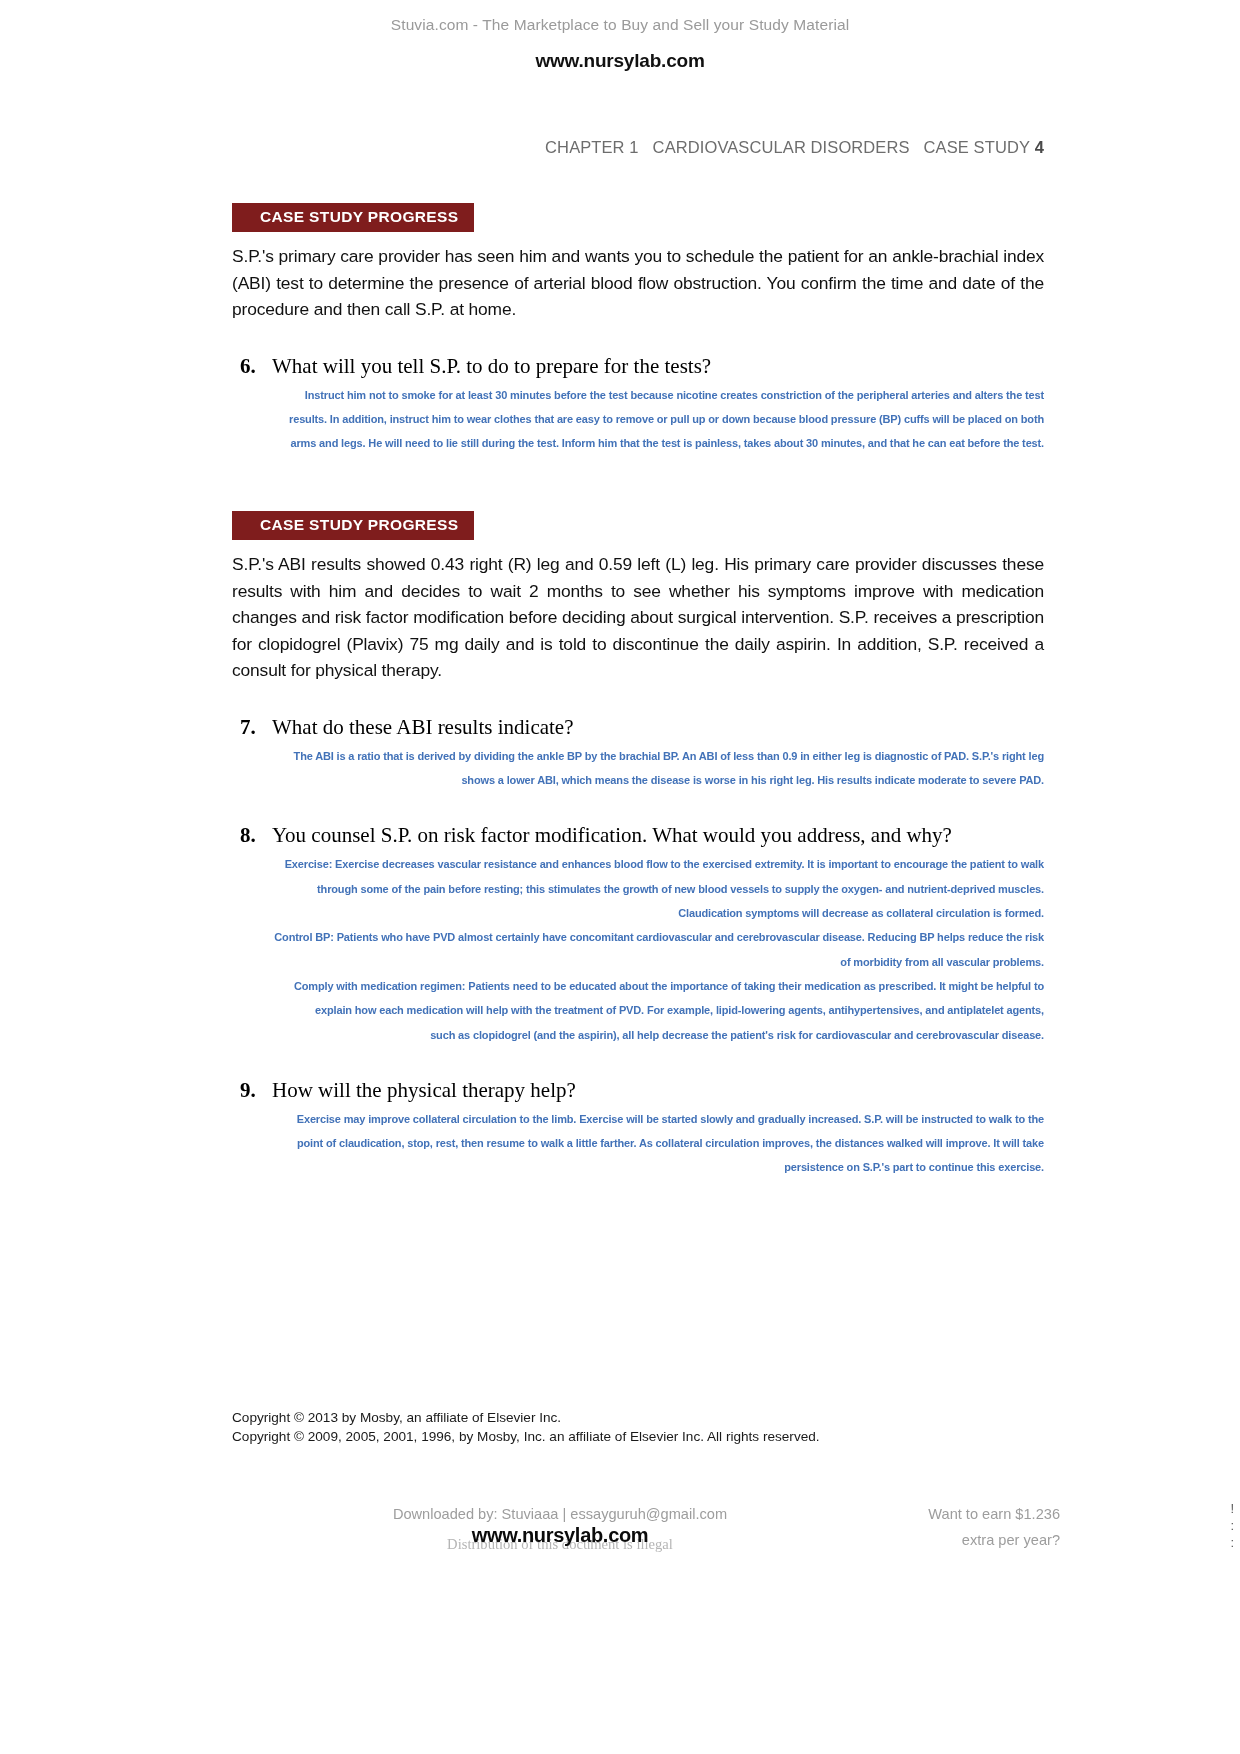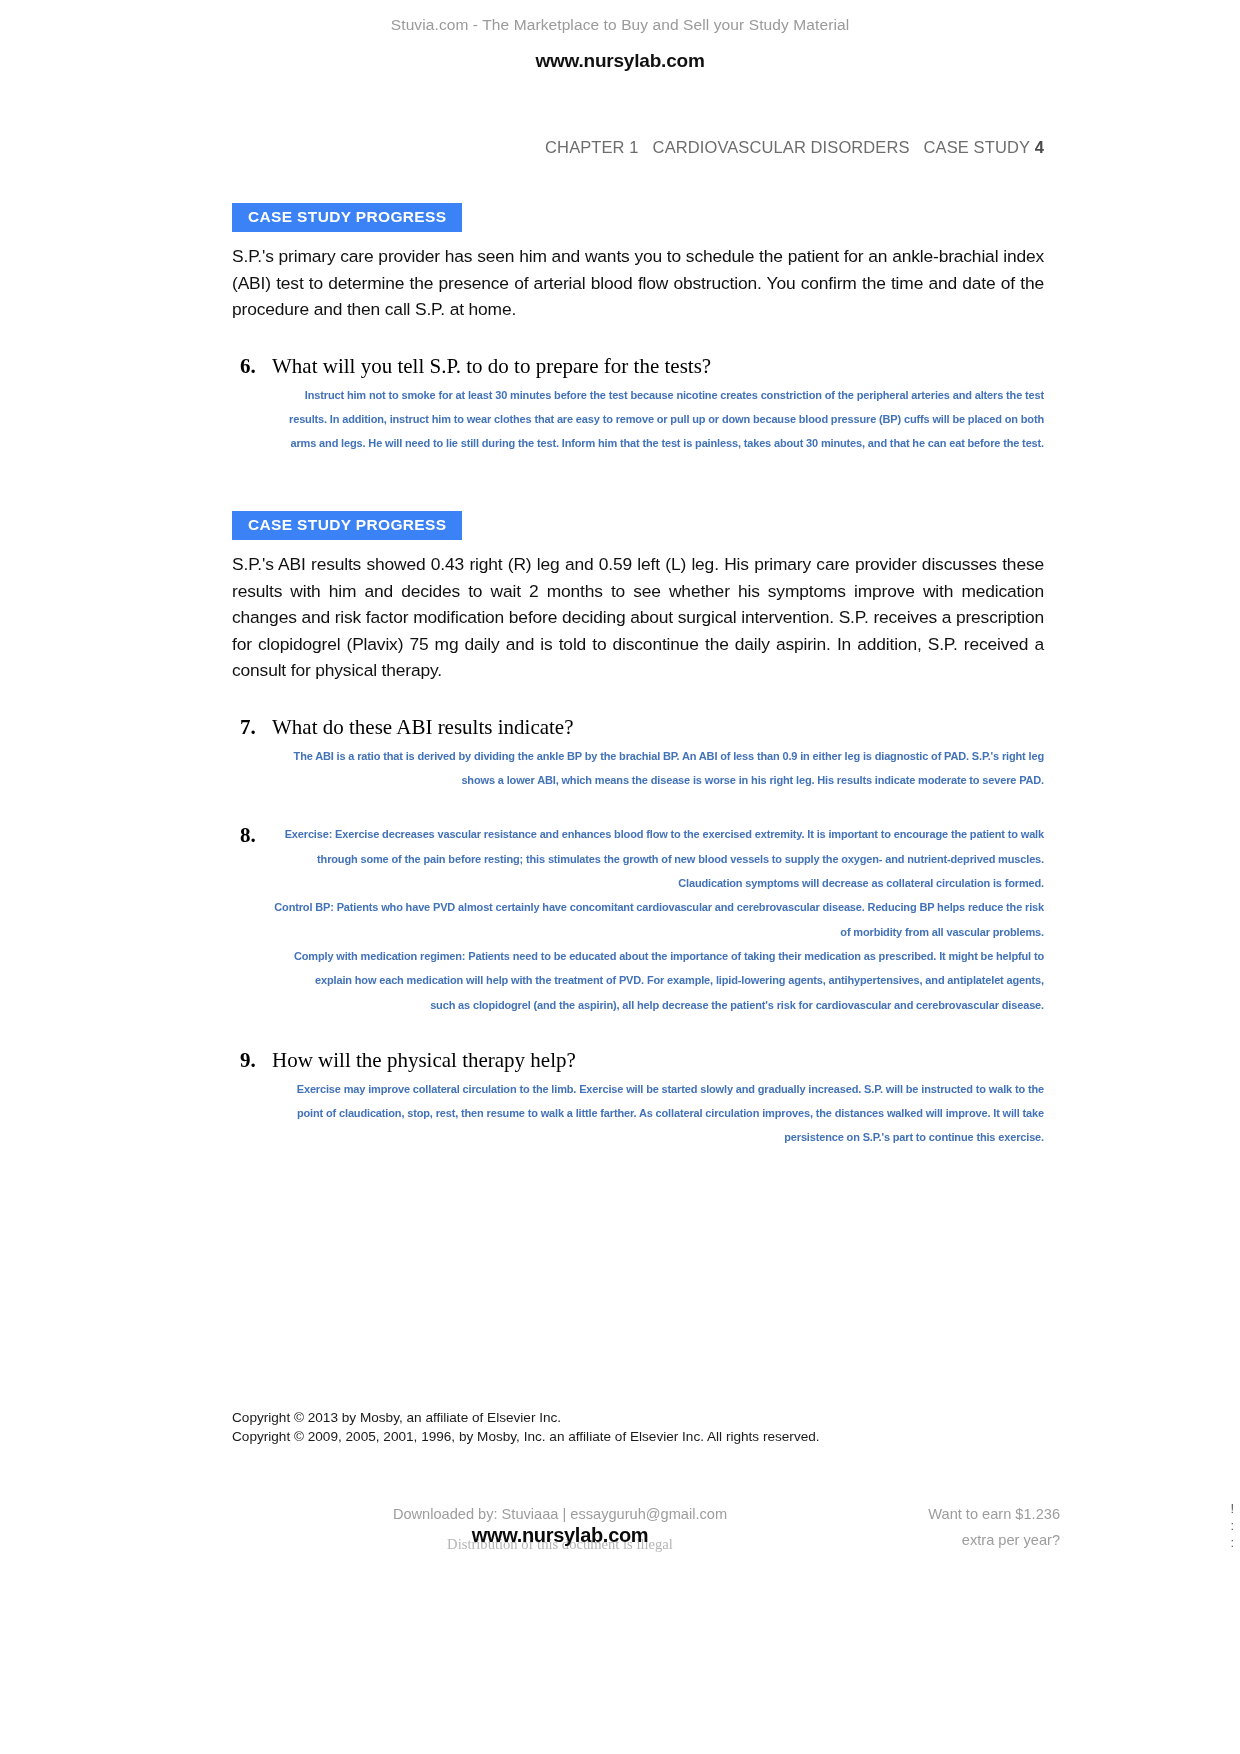--- a/index.html
+++ b/index.html
@@ -68,27 +68,27 @@
     white-space: nowrap;
   }
   .runhead .bold { font-weight: 400; }
   .runhead .light { font-weight: 400; color: #6d6d6d; }
   .runhead .sp { display: inline-block; width: 14px; }
   .runhead .num { font-weight: 700; color: #4a4a4a; }
 
   
   .progress-banner {
     display: inline-block;
-    background: #3b82f6;
+    background: #7f1d1d;
     color: #ffffff;
     font-family: "Liberation Sans", sans-serif;
     font-weight: 700;
     font-size: 15.5px;
     letter-spacing: 0.35px;
-    padding: 5px 16px 6px 16px;
+    padding: 5px 16px 6px 28px;
     margin: 0;
   }
   .banner-wrap { margin-top: 46px; }
   .banner-wrap.second { margin-top: 56px; }
 
   
   .narrative {
     margin-top: 11px;
     font-family: "Liberation Sans", sans-serif;
     font-size: 17.4px;
@@ -259,21 +259,21 @@
 
     <div class="qblock">
       <div class="question">
         <span class="qnum">7.</span><span>What do these ABI results indicate?</span>
       </div>
       <div class="answer">The ABI is a ratio that is derived by dividing the ankle BP by the brachial BP. An ABI of less than 0.9 in either leg is diagnostic of PAD. S.P.'s right leg shows a lower ABI, which means the disease is worse in his right leg. His results indicate moderate to severe PAD.</div>
     </div>
 
     <div class="qblock">
       <div class="question">
-        <span class="qnum">8.</span>
+        <span class="qnum">8.</span><span>You counsel S.P. on risk factor modification. What would you address, and why?</span>
       </div>
       <div class="answer hang">
         <p class="answer-item">Exercise: Exercise decreases vascular resistance and enhances blood flow to the exercised extremity. It is important to encourage the patient to walk through some of the pain before resting; this stimulates the growth of new blood vessels to supply the oxygen- and nutrient-deprived muscles. Claudication symptoms will decrease as collateral circulation is formed.</p>
         <p class="answer-item">Control BP: Patients who have PVD almost certainly have concomitant cardiovascular and cerebrovascular disease. Reducing BP helps reduce the risk of morbidity from all vascular problems.</p>
         <p class="answer-item">Comply with medication regimen: Patients need to be educated about the importance of taking their medication as prescribed. It might be helpful to explain how each medication will help with the treatment of PVD. For example, lipid-lowering agents, antihypertensives, and antiplatelet agents, such as clopidogrel (and the aspirin), all help decrease the patient's risk for cardiovascular and cerebrovascular disease.</p>
       </div>
     </div>
 
     <div class="qblock">
       <div class="question">

